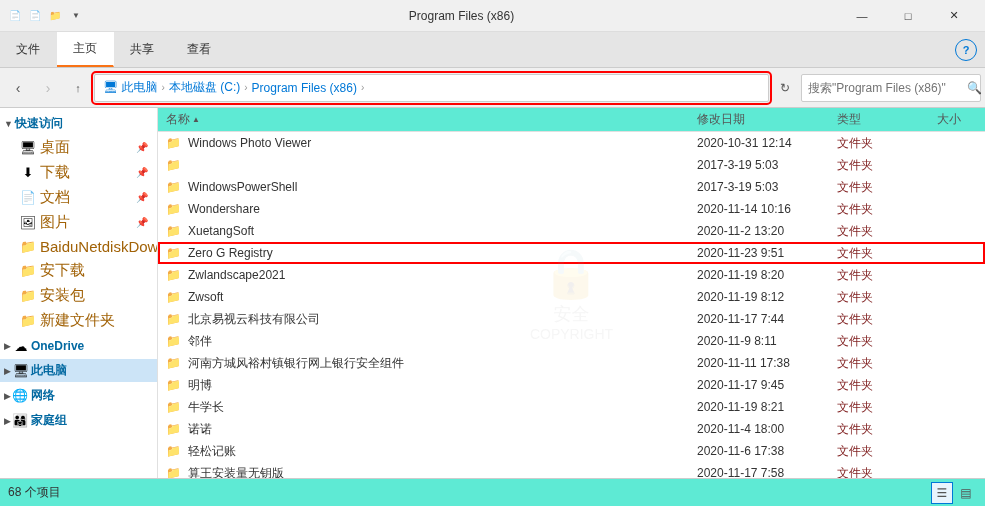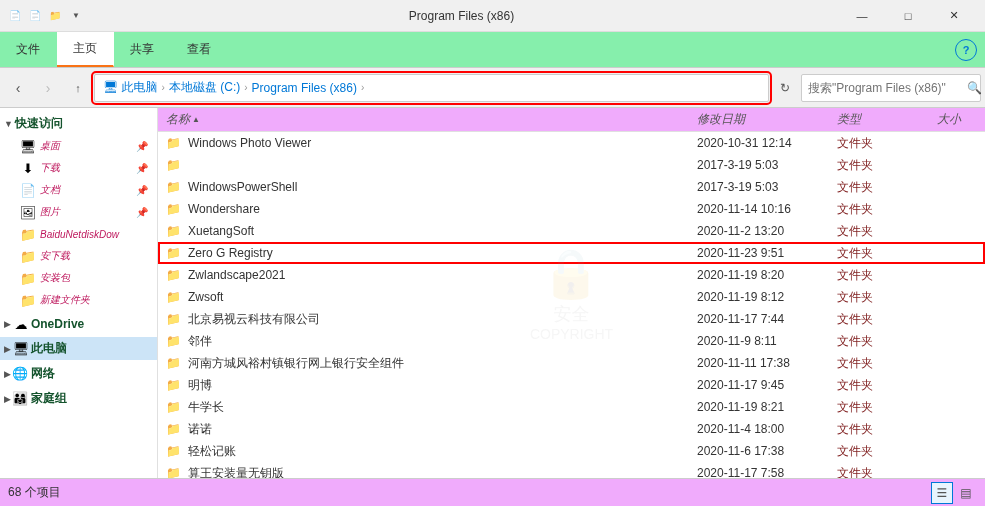--- a/index.html
+++ b/index.html
@@ -7,21 +7,21 @@
 
     
     .title-bar { height: 32px; background: #f0f0f0; display: flex; align-items: center; padding: 0 8px; border-bottom: 1px solid #ddd; }
     .title-bar-icons { display: flex; gap: 4px; align-items: center; }
     .title-bar-icon { width: 16px; height: 16px; display: flex; align-items: center; justify-content: center; font-size: 10px; color: #555; }
     .title-bar-title { flex: 1; text-align: center; font-size: 12px; color: #333; }
     .title-bar-controls { display: flex; gap: 0; margin-left: auto; }
     .title-bar-btn { width: 46px; height: 32px; display: flex; align-items: center; justify-content: center; font-size: 11px; color: #333; cursor: pointer; }
 
     
-    .ribbon { height: 36px; background: #86efac; border-bottom: 1px solid #ccc; display: flex; align-items: center; }
+    .ribbon { height: 36px; background: #e5e5e5; border-bottom: 1px solid #ccc; display: flex; align-items: center; }
     .ribbon-tabs { display: flex; height: 100%; }
     .ribbon-tab { padding: 0 16px; height: 100%; display: flex; align-items: center; font-size: 12px; color: #333; cursor: pointer; border-right: 1px solid transparent; }
     .ribbon-tab.active { background: #fff; border-bottom: 2px solid #f97316; }
 
     
     .nav-bar { height: 40px; background: #f0f0f0; border-bottom: 1px solid #ccc; display: flex; align-items: center; padding: 0 4px; gap: 2px; }
     .nav-btn { width: 28px; height: 28px; display: flex; align-items: center; justify-content: center; color: #555; cursor: pointer; border-radius: 2px; font-size: 14px; }
     .nav-btn.disabled { color: #bbb; cursor: default; }
     .address-bar { flex: 1; height: 28px; background: #fff; border: 1px solid #ccc; display: flex; align-items: center; padding: 0 8px; border-radius: 2px; }
     .address-bar-content { display: flex; align-items: center; gap: 2px; font-size: 12px; color: #333; }
@@ -31,48 +31,48 @@
     .search-input { border: none; outline: none; font-size: 12px; color: #999; flex: 1; background: transparent; }
     .search-icon { color: #888; font-size: 12px; }
 
     
     .main { display: flex; height: calc(506px - 32px - 36px - 40px - 28px); }
 
     
     .sidebar { width: 158px; border-right: 1px solid #e0e0e0; overflow-y: auto; background: #fff; padding: 4px 0; }
     .sidebar-section { margin-bottom: 2px; }
     .sidebar-item { display: flex; align-items: center; padding: 3px 8px; cursor: pointer; gap: 4px; min-height: 22px; }
-    .sidebar-item-label { font-size: 10px; color: #be185d; flex: 1; font-style: italic; }
+    .sidebar-item-label { font-size: 15px; color: #a16207; flex: 1; }
     .sidebar-item-icon { width: 16px; height: 16px; display: flex; align-items: center; justify-content: center; font-size: 13px; }
     .sidebar-section-header { display: flex; align-items: center; padding: 3px 4px; cursor: pointer; gap: 2px; }
-    .sidebar-section-label { font-size: 12px; color: #14532d; font-weight: 600; }
+    .sidebar-section-label { font-size: 12px; color: #0369a1; font-weight: 600; }
     .chevron { font-size: 9px; color: #555; }
     .pin-icon { font-size: 10px; color: #999; margin-left: auto; }
 
     
     .file-list { flex: 1; overflow-y: auto; position: relative; }
-    .file-list-header { display: flex; align-items: center; padding: 0 8px; height: 24px; background: #f0abfc; border-bottom: 1px solid #e0e0e0; position: sticky; top: 0; z-index: 1; font-style: italic; }
+    .file-list-header { display: flex; align-items: center; padding: 0 8px; height: 24px; background: #5eead4; border-bottom: 1px solid #e0e0e0; position: sticky; top: 0; z-index: 1; }
     .col-name { flex: 1; font-size: 12px; color: #555; cursor: pointer; display: flex; align-items: center; gap: 2px; }
     .col-date { width: 140px; font-size: 12px; color: #555; }
     .col-type { width: 80px; font-size: 12px; color: #555; }
     .col-size { width: 60px; font-size: 12px; color: #555; text-align: right; padding-right: 16px; }
     .sort-arrow { font-size: 8px; }
 
     .file-row { display: flex; align-items: center; padding: 0 8px; height: 22px; cursor: pointer; }
     .file-name { flex: 1; font-size: 12px; color: #333; display: flex; align-items: center; gap: 6px; overflow: hidden; white-space: nowrap; }
     .file-icon { width: 16px; height: 16px; display: flex; align-items: center; justify-content: center; flex-shrink: 0; }
     .file-date { width: 140px; font-size: 12px; color: #333; }
     .file-type { width: 80px; font-size: 12px; color: #7f1d1d; }
     .file-size { width: 60px; font-size: 12px; color: #333; text-align: right; padding-right: 16px; }
 
     
     .watermark { position: absolute; top: 50%; left: 50%; transform: translate(-50%, -50%); opacity: 0.08; font-size: 48px; color: #888; text-align: center; pointer-events: none; z-index: 0; white-space: nowrap; }
 
     
-    .status-bar { height: 28px; background: #f0abfc; border-top: 1px solid #ccc; display: flex; align-items: center; padding: 0 8px; justify-content: space-between; }
+    .status-bar { height: 28px; background: #5eead4; border-top: 1px solid #ccc; display: flex; align-items: center; padding: 0 8px; justify-content: space-between; }
     .status-text { font-size: 12px; color: #333; }
     .view-controls { display: flex; gap: 2px; }
     .view-btn { width: 22px; height: 22px; display: flex; align-items: center; justify-content: center; font-size: 12px; color: #555; cursor: pointer; border: 1px solid transparent; }
     .view-btn.active { border-color: #0078d7; background: #e8f4fd; }
 
     
     ::-webkit-scrollbar { width: 14px; }
     ::-webkit-scrollbar-track { background: #f0f0f0; }
     ::-webkit-scrollbar-thumb { background: #c0c0c0; border: 3px solid #f0f0f0; border-radius: 7px; }
 

